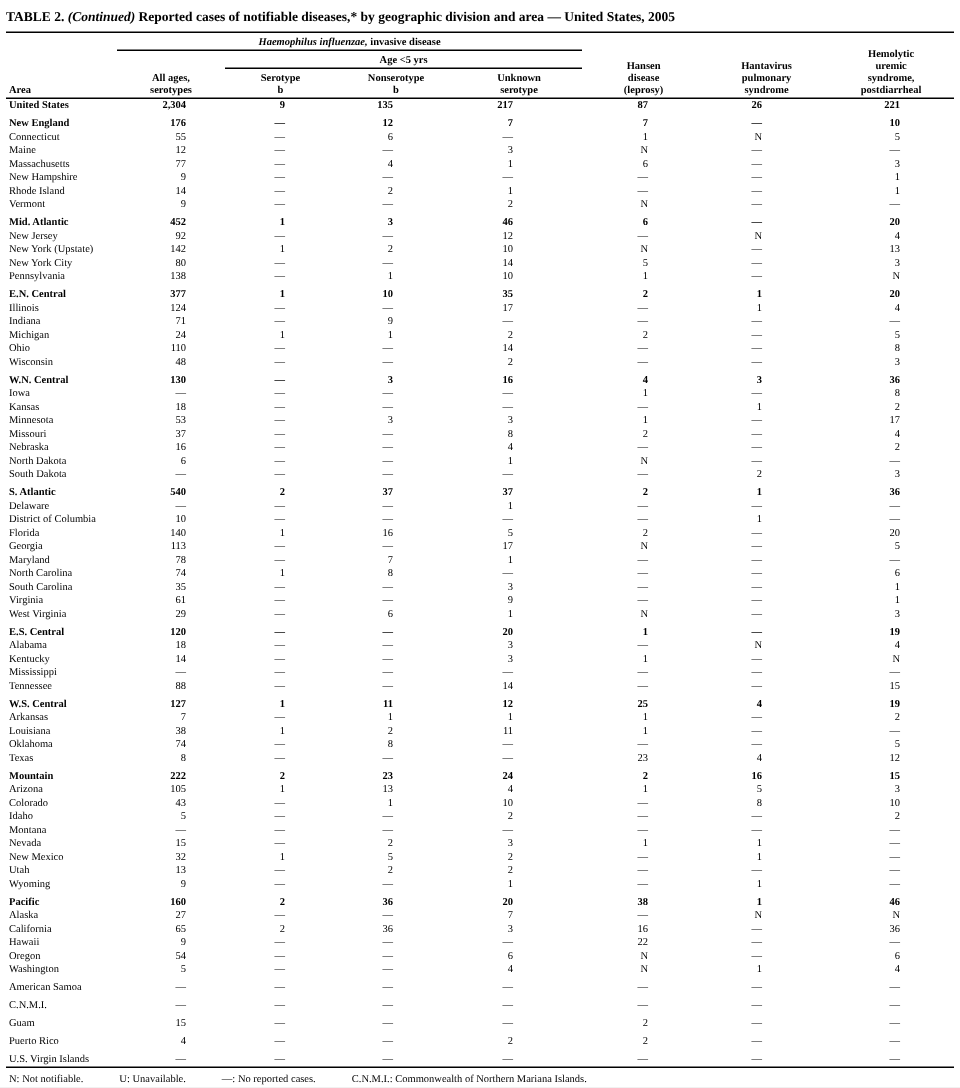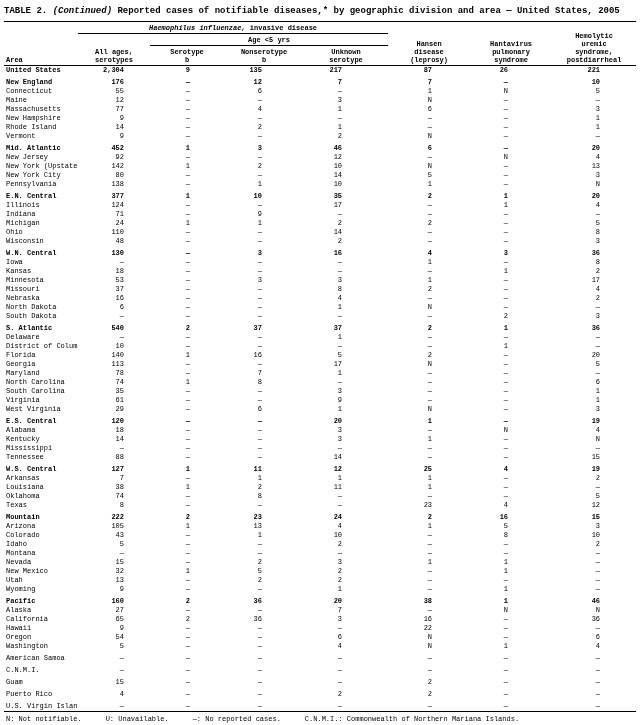--- a/index.html
+++ b/index.html
@@ -1,19 +1,19 @@
 <!DOCTYPE html>
 <html><head>
 <meta charset="utf-8">
 <style>
   html,body { margin:0; padding:0; background:#e8e8e8; }
   .page {
     width:640px; height:725px; box-sizing:border-box;
     background:#ffffff; color:#000;
-    font-family:Liberation Mono, monospace;
+    font-family:Liberation Serif, serif;
     padding:6px 4px 0 4px; margin:0 auto; overflow:hidden;
   }
   .title { font-size:9px; font-weight:bold; line-height:11px; margin-bottom:4px; }
   .title .i { font-style:italic; }
 
   table.main {
     border-collapse:collapse; table-layout:fixed; width:632px;
     border-top:1.4px solid #000;
   }
   thead { border-bottom:1px solid #000; }

